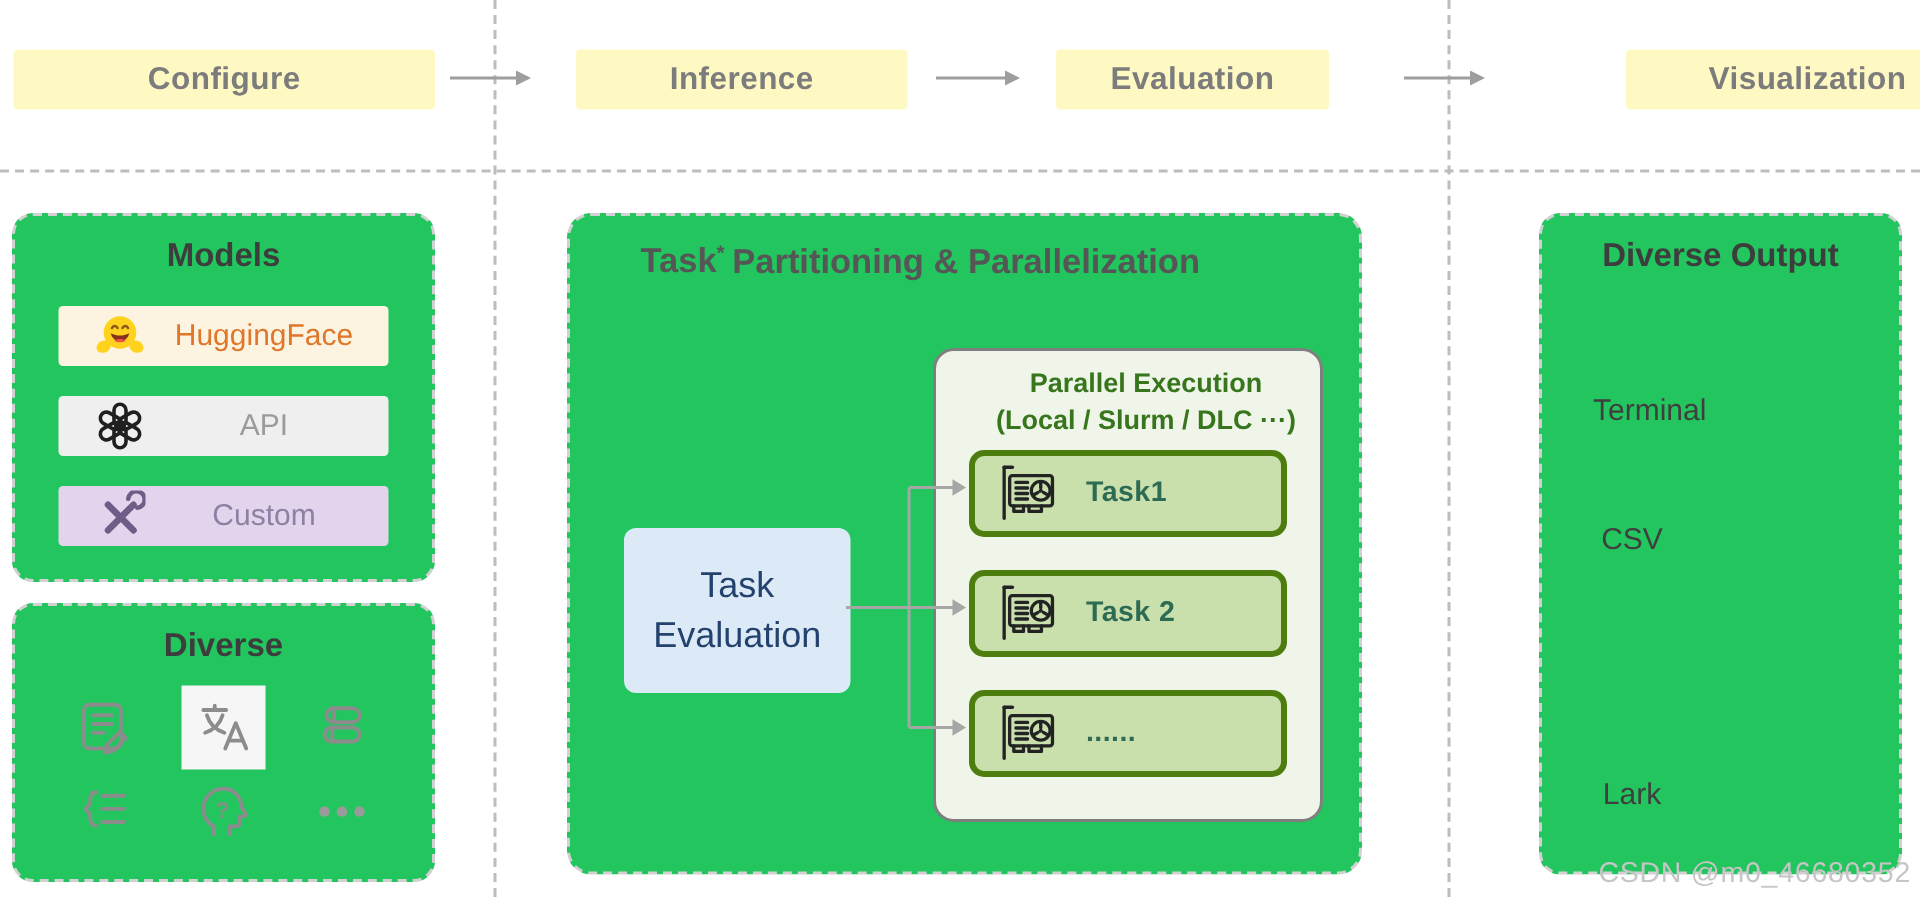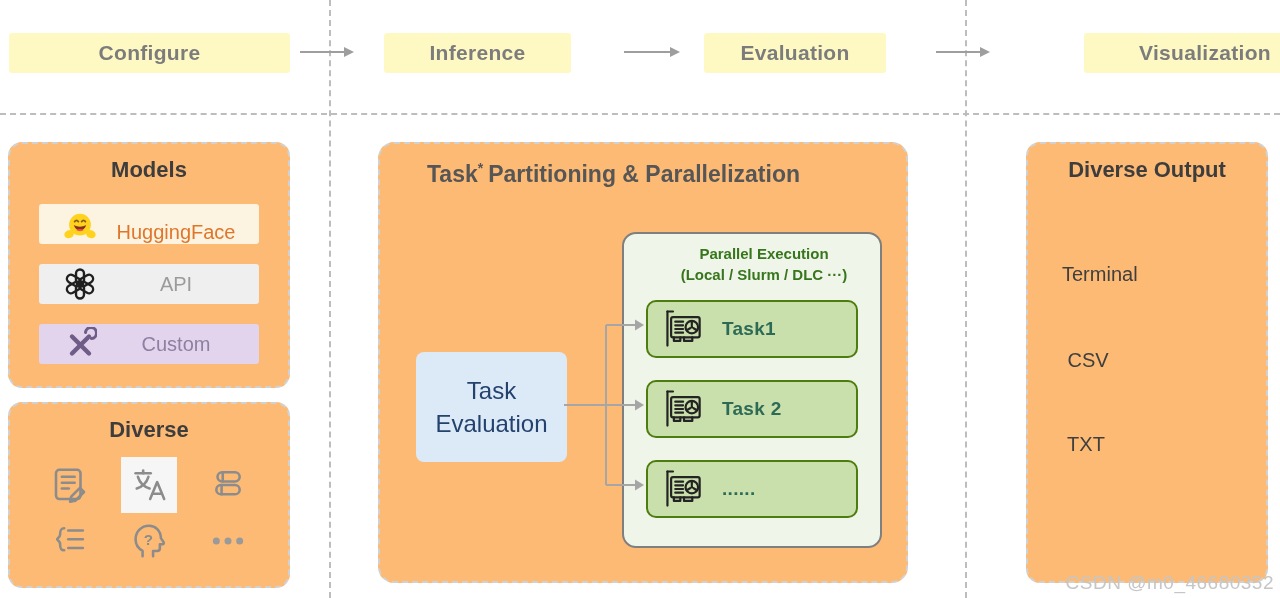--- a/index.html
+++ b/index.html
@@ -9,66 +9,66 @@
 
   
   .sep-v{position:absolute;top:0;height:598px;width:0;border-left:2px dashed #BDBDBD;}
   .sep-h{position:absolute;left:0;top:113px;width:1280px;height:0;border-top:2px dashed #BDBDBD;}
 
   
   .stage{position:absolute;top:33px;height:40px;background:#fef9c3;border-radius:3px;
          display:flex;align-items:center;justify-content:center;
          font-size:21px;font-weight:bold;color:#7C7C7C;letter-spacing:.3px;}
   #stage-configure{left:9px;width:281px;}
-  #stage-inference{left:384px;width:187px;}
+  #stage-inference{left:384px;width:221px;}
   #stage-evaluation{left:704px;width:182px;}
   #stage-visualization{left:1084px;width:242px;}
 
   .flow-arrow{position:absolute;top:51px;height:0;border-top:2px solid #9E9E9E;}
   .flow-arrow::after{content:"";position:absolute;right:-2px;top:-6px;width:0;height:0;
          border-left:10px solid #9E9E9E;border-top:5px solid transparent;border-bottom:5px solid transparent;}
   #arrow-1{left:300px;width:52px;}
   #arrow-2{left:624px;width:54px;}
   #arrow-3{left:936px;width:52px;}
 
   
-  .panel{position:absolute;border:2px dashed #D1D1D1;border-radius:14px;background:#fdba74;box-sizing:border-box;}
+  .panel{position:absolute;border:2px dashed #D1D1D1;border-radius:14px;background:#22c55e;box-sizing:border-box;}
   #models-panel{left:8px;top:142px;width:282px;height:246px;}
   #datasets-panel{left:8px;top:402px;width:282px;height:186px;}
   #pipeline-panel{left:378px;top:142px;width:530px;height:441px;border-radius:16px;}
   #output-panel{left:1026px;top:142px;width:242px;height:441px;}
 
   .panel-title{text-align:center;font-weight:bold;color:#3D3D3D;font-size:22px;margin-top:13px;}
 
   
   .model-rows{margin-top:21px;}
   .model-row{width:220px;height:40px;margin:0 auto 20px;border-radius:3px;display:flex;align-items:center;
              padding:0 10px 0 24px;box-sizing:border-box;gap:6px;}
   .model-row .lbl{flex:1;text-align:center;font-size:20px;}
-  .row-hf{background:#FCF4E0;align-items:flex-end;} .row-hf .lbl{color:#DF762A;}
+  .row-hf{background:#FCF4E0;} .row-hf .lbl{color:#DF762A;}
   .row-api{background:#EFEFEF;justify-content:space-between;} .row-api .lbl{color:#9B9B9B;}
   .row-custom{background:#E2D4ED;} .row-custom .lbl{color:#8D80A2;}
 
   
   .ds-grid{display:grid;grid-template-columns:repeat(3,1fr);margin:14px 20px 0;justify-items:center;row-gap:0;}
   .ds-cell{width:56px;height:56px;display:flex;align-items:center;justify-content:center;}
   .ds-cell.hl{background:#F6F6F6;}
   .ds-ic{stroke:#8C8C8C;stroke-width:2.2;fill:none;stroke-linecap:round;stroke-linejoin:round;}
 
   
   .pipe-title{position:absolute;left:47px;top:16px;font-size:23px;font-weight:bold;color:#565656;}
   .pipe-title sup{font-size:14px;}
   .pipe-title .rest{margin-left:5px;}
   .partitioner{position:absolute;left:36px;top:208px;width:151px;height:110px;background:#DCE9F7;border-radius:8px;
                display:flex;flex-direction:column;align-items:center;justify-content:center;
                font-size:24px;color:#24426E;line-height:1.38;}
   .pe-box{position:absolute;left:242px;top:88px;width:260px;height:316px;background:#EFF5E8;
           border:2px solid #7F7F7F;border-radius:14px;box-sizing:border-box;}
-  .pe-title{margin-top:9px;text-align:center;font-size:15px;font-weight:bold;color:#38761D;line-height:1.4;padding-left:24px;}
-  .task-row{position:absolute;left:22px;width:212px;height:58px;background:#C9E0AC;border:2px solid #4d7c0f;
+  .pe-title{margin-top:9px;text-align:center;font-size:18px;font-weight:bold;color:#38761D;line-height:1.4;padding-left:24px;}
+  .task-row{position:absolute;left:22px;width:212px;height:58px;background:#C9E0AC;border:4px solid #4d7c0f;
             border-radius:10px;box-sizing:border-box;display:flex;align-items:center;padding-left:13px;gap:15px;}
   .task-row .lbl{font-size:19px;font-weight:bold;color:#2E6B55;letter-spacing:.3px;}
   #task-1{top:66px;} #task-2{top:146px;} #task-3{top:226px;}
   .gpu-ic{stroke:#232323;stroke-width:2.4;fill:none;stroke-linecap:round;stroke-linejoin:round;}
   #partition-arrows{position:absolute;left:560px;top:310px;}
 
   
   .out-row{position:absolute;left:34px;height:52px;display:flex;align-items:center;gap:30px;flex-direction:column;}
   .out-row .lbl{font-size:20px;color:#3F3F3F;}
   #out-terminal{top:89px;} #out-csv{top:175px;} #out-txt{top:259px;} #out-lark{top:345px;}
@@ -296,31 +296,25 @@
         <rect x="14" y="2" width="32" height="44" rx="2" fill="#21A366"></rect>
         <rect x="30" y="2" width="16" height="22" fill="#33C481"></rect>
         <rect x="14" y="24" width="16" height="22" fill="#107C41"></rect>
         <rect x="30" y="24" width="16" height="22" fill="#185C37"></rect>
         <rect x="2" y="13" width="24" height="22" rx="2" fill="#107C41"></rect>
         <text x="14" y="30.5" font-size="17" font-weight="bold" fill="#FFFFFF" text-anchor="middle" font-family="Liberation Sans, sans-serif">X</text>
       </svg>
       <span class="lbl">CSV</span>
     </div>
 
-    <div class="out-row" id="out-txt">
-      <svg width="48" height="50" viewBox="0 0 48 50">
-        <rect x="7" y="5" width="34" height="38" rx="3" fill="#56C1E8"></rect>
-        <circle cx="14" cy="5.5" r="2.6" fill="#1E5FA8"></circle>
-          <circle cx="21" cy="5.5" r="2.6" fill="#1E5FA8"></circle>
-        <circle cx="28" cy="5.5" r="2.6" fill="#1E5FA8"></circle>
-          <circle cx="35" cy="5.5" r="2.6" fill="#1E5FA8"></circle>
-        <rect x="13" y="14" width="22" height="3.4" rx="1.2" fill="#1769AC"></rect>
-        <rect x="13" y="20.5" width="22" height="3.4" rx="1.2" fill="#1769AC"></rect>
-        <rect x="13" y="27" width="22" height="3.4" rx="1.2" fill="#1769AC"></rect>
-        <rect x="6" y="40" width="36" height="6" rx="2" fill="#A3511E"></rect>
+
+    <div class="out-row" id="out-lark">
+      <svg width="52" height="48" viewBox="0 0 52 48">
+        <path d="M22 15 C26 6 36 2 46 5 C45 13 39 19 30 20 C27 19 23.5 17.5 22 15 Z" fill="#0FD6B4"></path>
+        <path d="M4 18 C13 28 29 31 40 23 C44 20 45.5 15 45 11 C50 22 46 35 34 41 C21 47 8 37 4 18 Z" fill="#3668F5"></path>
+        <path d="M4 18 C9 24 15 28 22 30 L15 37 C9 32 5.5 26 4 18 Z" fill="#2149C9"></path>
       </svg>
-      <span class="lbl">TXT</span>
-    </div>
-
+      <span class="lbl">Lark</span>
+    </div>
   </div>
 
   <div class="watermark">CSDN @m0_46680352</div>
 </div>
 
 </body></html>

